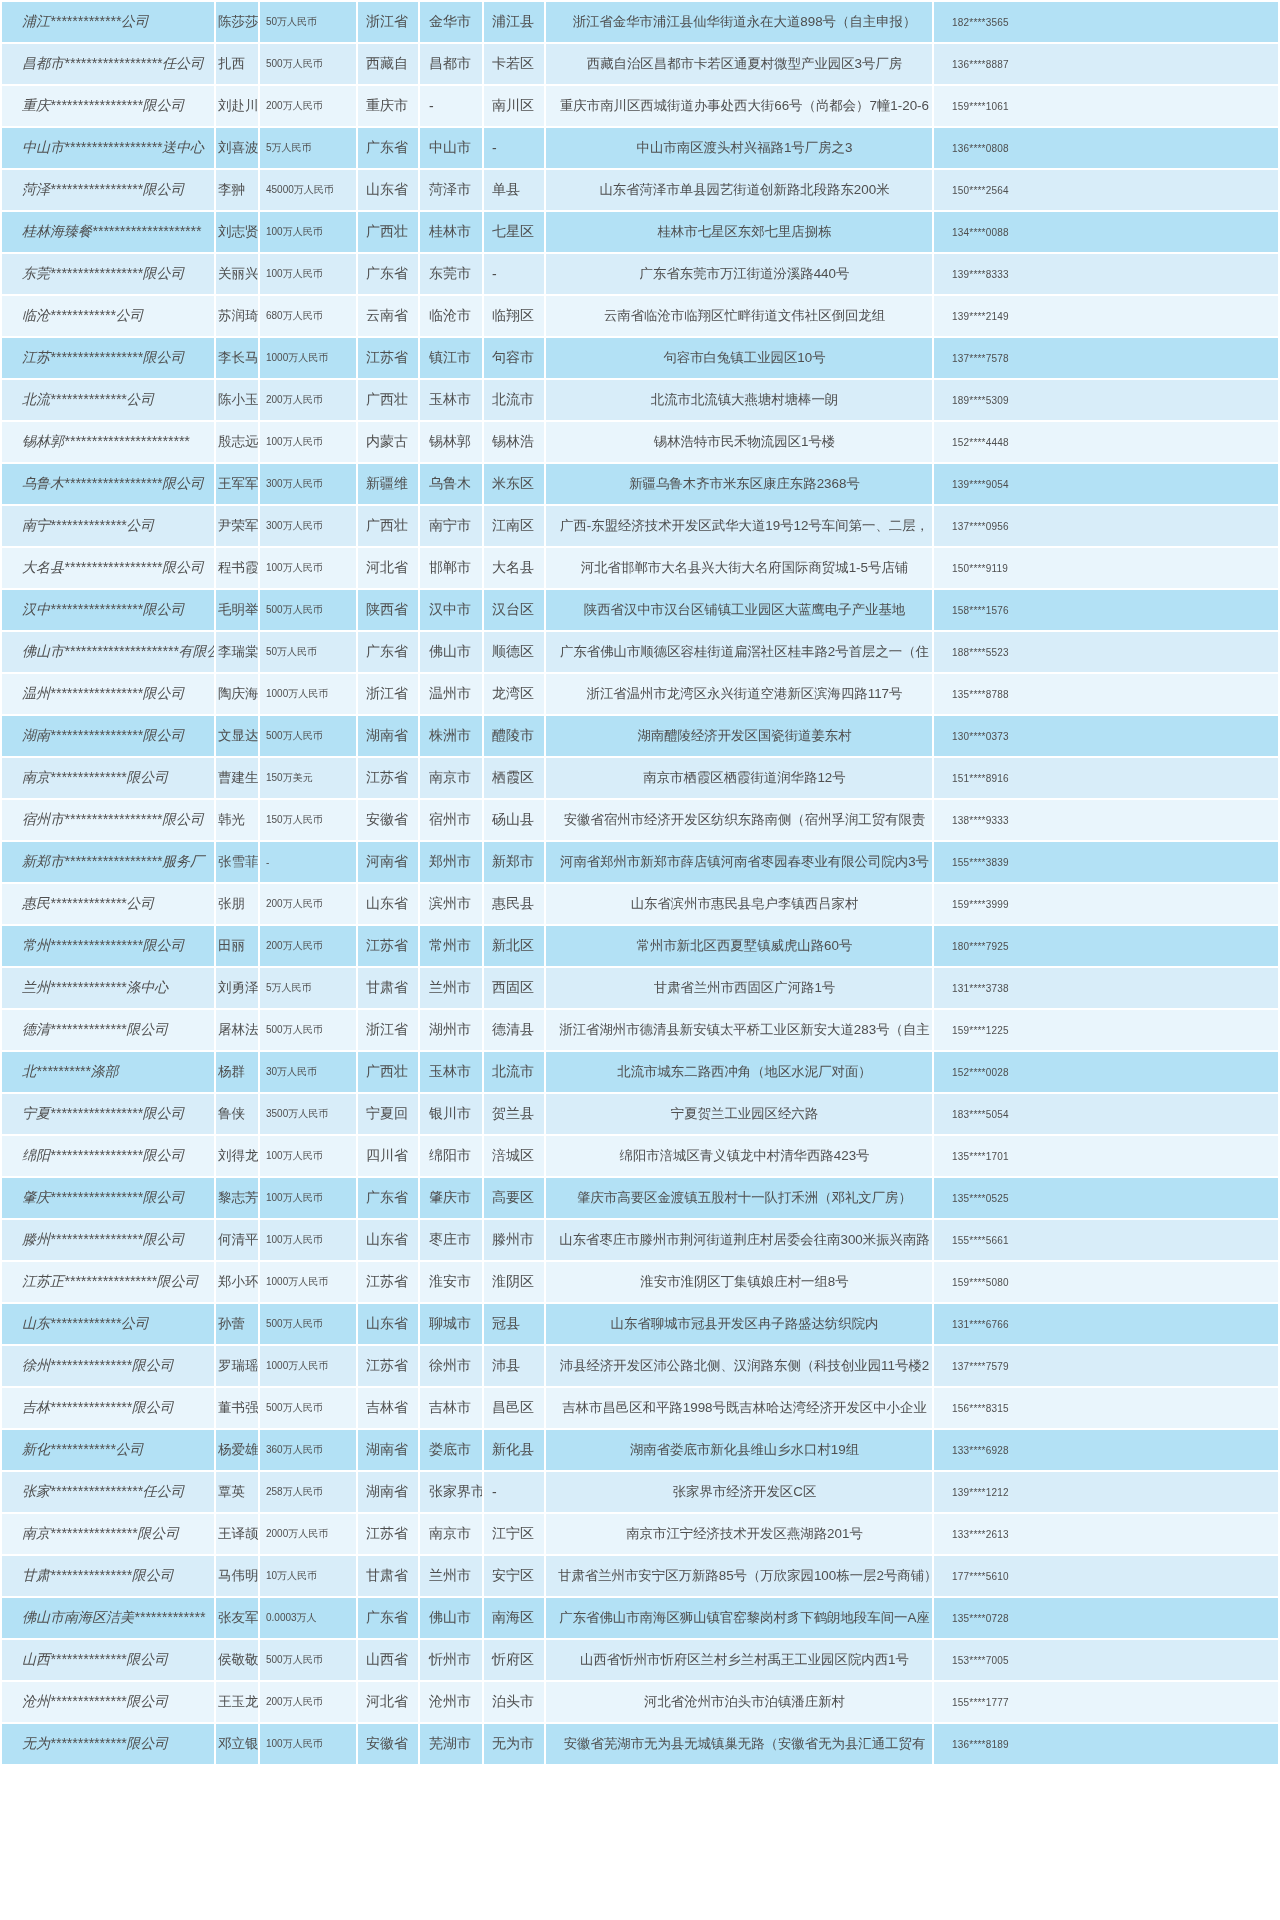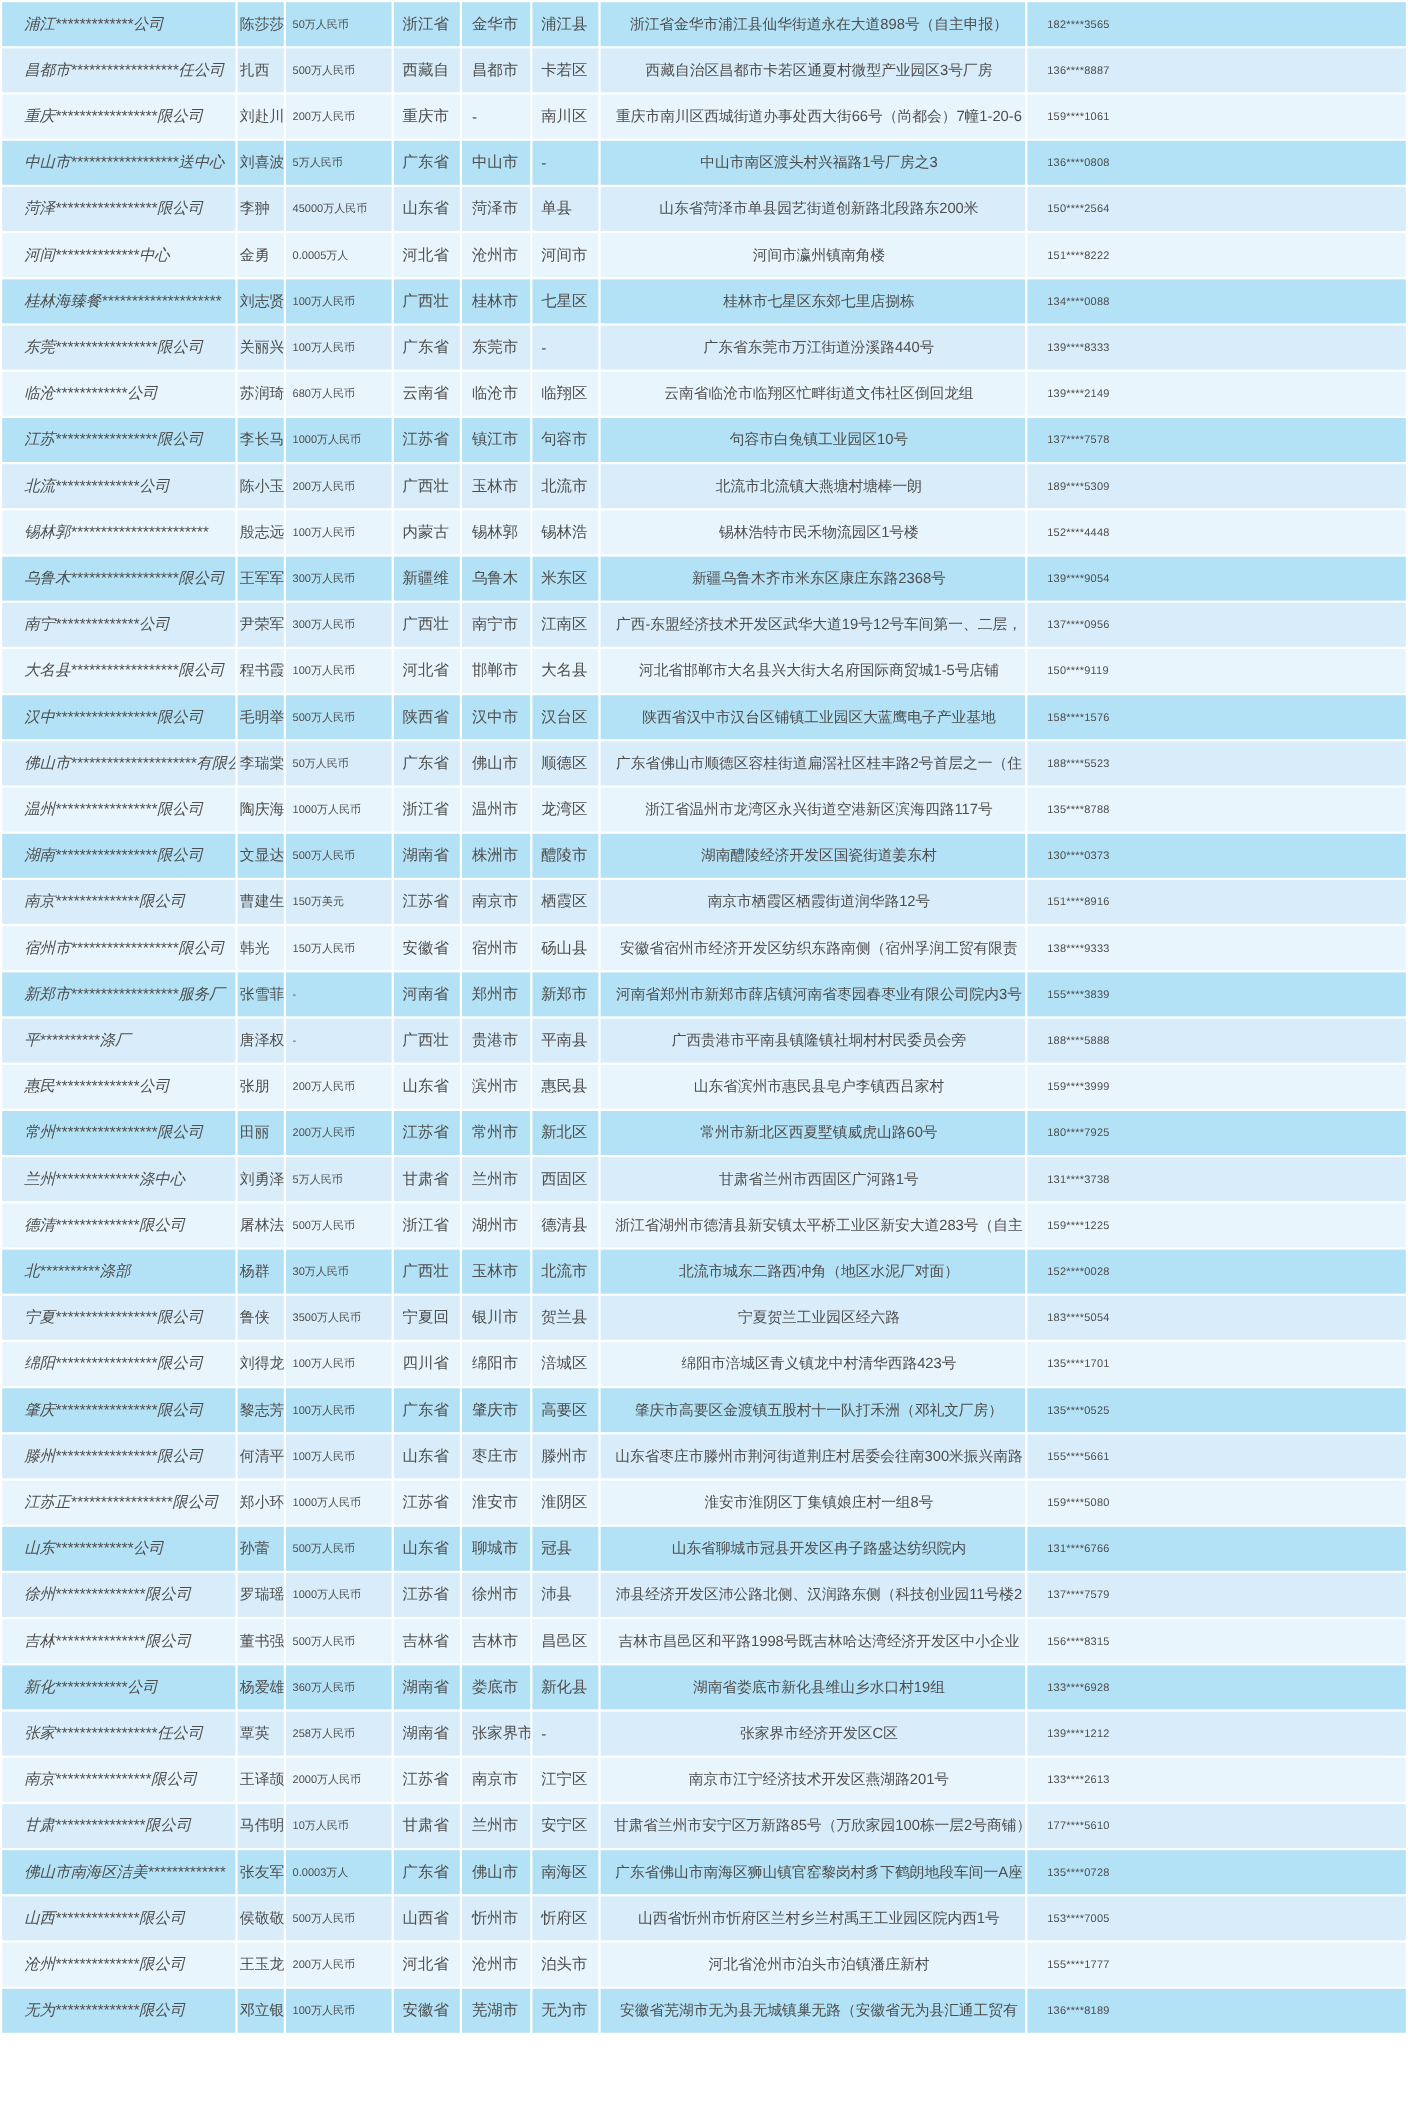--- a/index.html
+++ b/index.html
@@ -98,30 +98,20 @@
       <tr class="r-mid">
         <td class="c-company">菏泽*****************限公司</td>
         <td class="c-person">李翀</td>
         <td class="c-capital">45000万人民币</td>
         <td class="c-province">山东省</td>
         <td class="c-city">菏泽市</td>
         <td class="c-district">单县</td>
         <td class="c-address">山东省菏泽市单县园艺街道创新路北段路东200米</td>
         <td class="c-phone">150****2564</td>
       </tr>
-      <tr class="r-light">
-        <td class="c-company">河间**************中心</td>
-        <td class="c-person">金勇</td>
-        <td class="c-capital">0.0005万人</td>
-        <td class="c-province">河北省</td>
-        <td class="c-city">沧州市</td>
-        <td class="c-district">河间市</td>
-        <td class="c-address">河间市瀛州镇南角楼</td>
-        <td class="c-phone">151****8222</td>
-      </tr>
       <tr class="r-blue">
         <td class="c-company">桂林海臻餐********************</td>
         <td class="c-person">刘志贤</td>
         <td class="c-capital">100万人民币</td>
         <td class="c-province">广西壮</td>
         <td class="c-city">桂林市</td>
         <td class="c-district">七星区</td>
         <td class="c-address">桂林市七星区东郊七里店捌栋</td>
         <td class="c-phone">134****0088</td>
       </tr>
@@ -268,30 +258,20 @@
       <tr class="r-blue">
         <td class="c-company">新郑市******************服务厂</td>
         <td class="c-person">张雪菲</td>
         <td class="c-capital">-</td>
         <td class="c-province">河南省</td>
         <td class="c-city">郑州市</td>
         <td class="c-district">新郑市</td>
         <td class="c-address">河南省郑州市新郑市薛店镇河南省枣园春枣业有限公司院内3号</td>
         <td class="c-phone">155****3839</td>
       </tr>
-      <tr class="r-mid">
-        <td class="c-company">平**********涤厂</td>
-        <td class="c-person">唐泽权</td>
-        <td class="c-capital">-</td>
-        <td class="c-province">广西壮</td>
-        <td class="c-city">贵港市</td>
-        <td class="c-district">平南县</td>
-        <td class="c-address">广西贵港市平南县镇隆镇社垌村村民委员会旁</td>
-        <td class="c-phone">188****5888</td>
-      </tr>
       <tr class="r-light">
         <td class="c-company">惠民**************公司</td>
         <td class="c-person">张朋</td>
         <td class="c-capital">200万人民币</td>
         <td class="c-province">山东省</td>
         <td class="c-city">滨州市</td>
         <td class="c-district">惠民县</td>
         <td class="c-address">山东省滨州市惠民县皂户李镇西吕家村</td>
         <td class="c-phone">159****3999</td>
       </tr>

